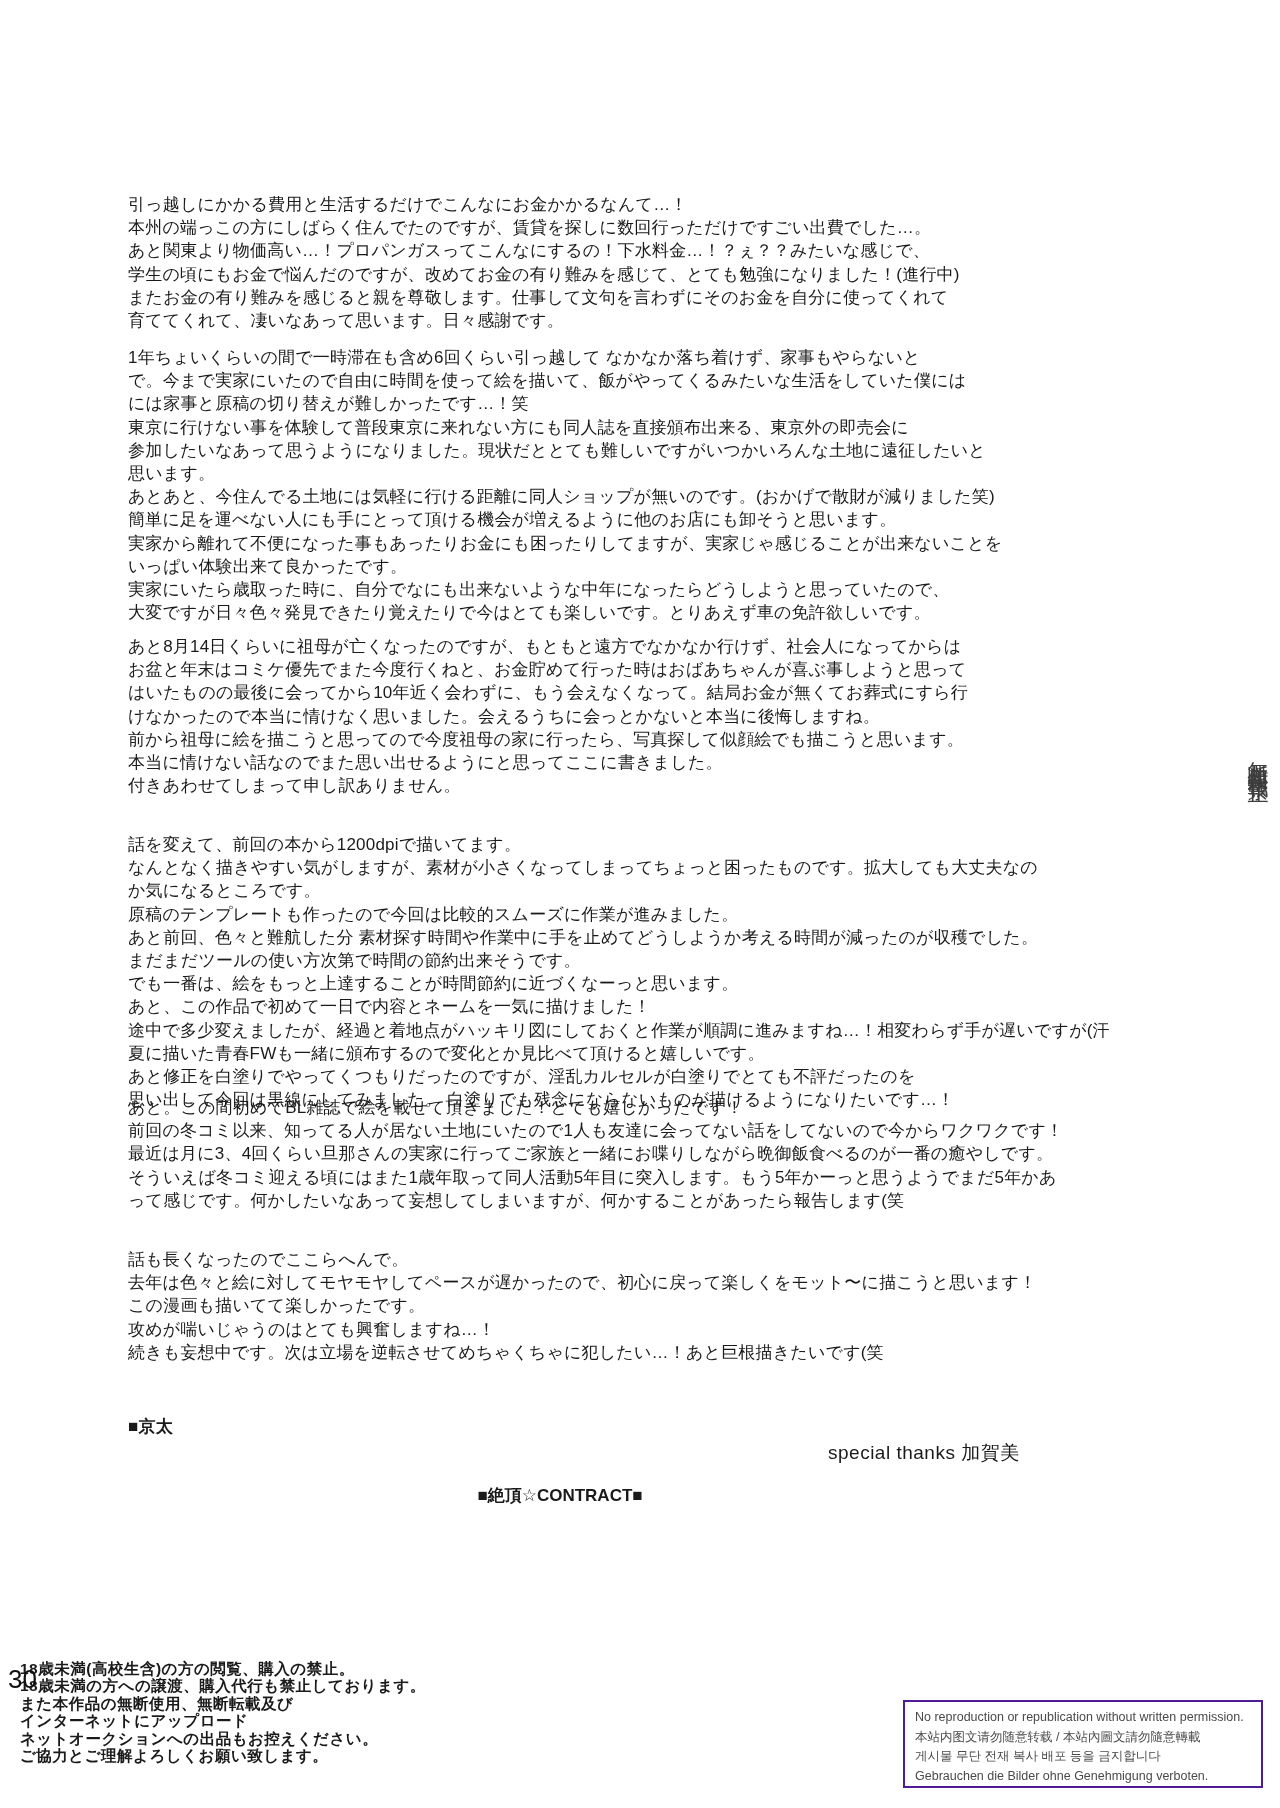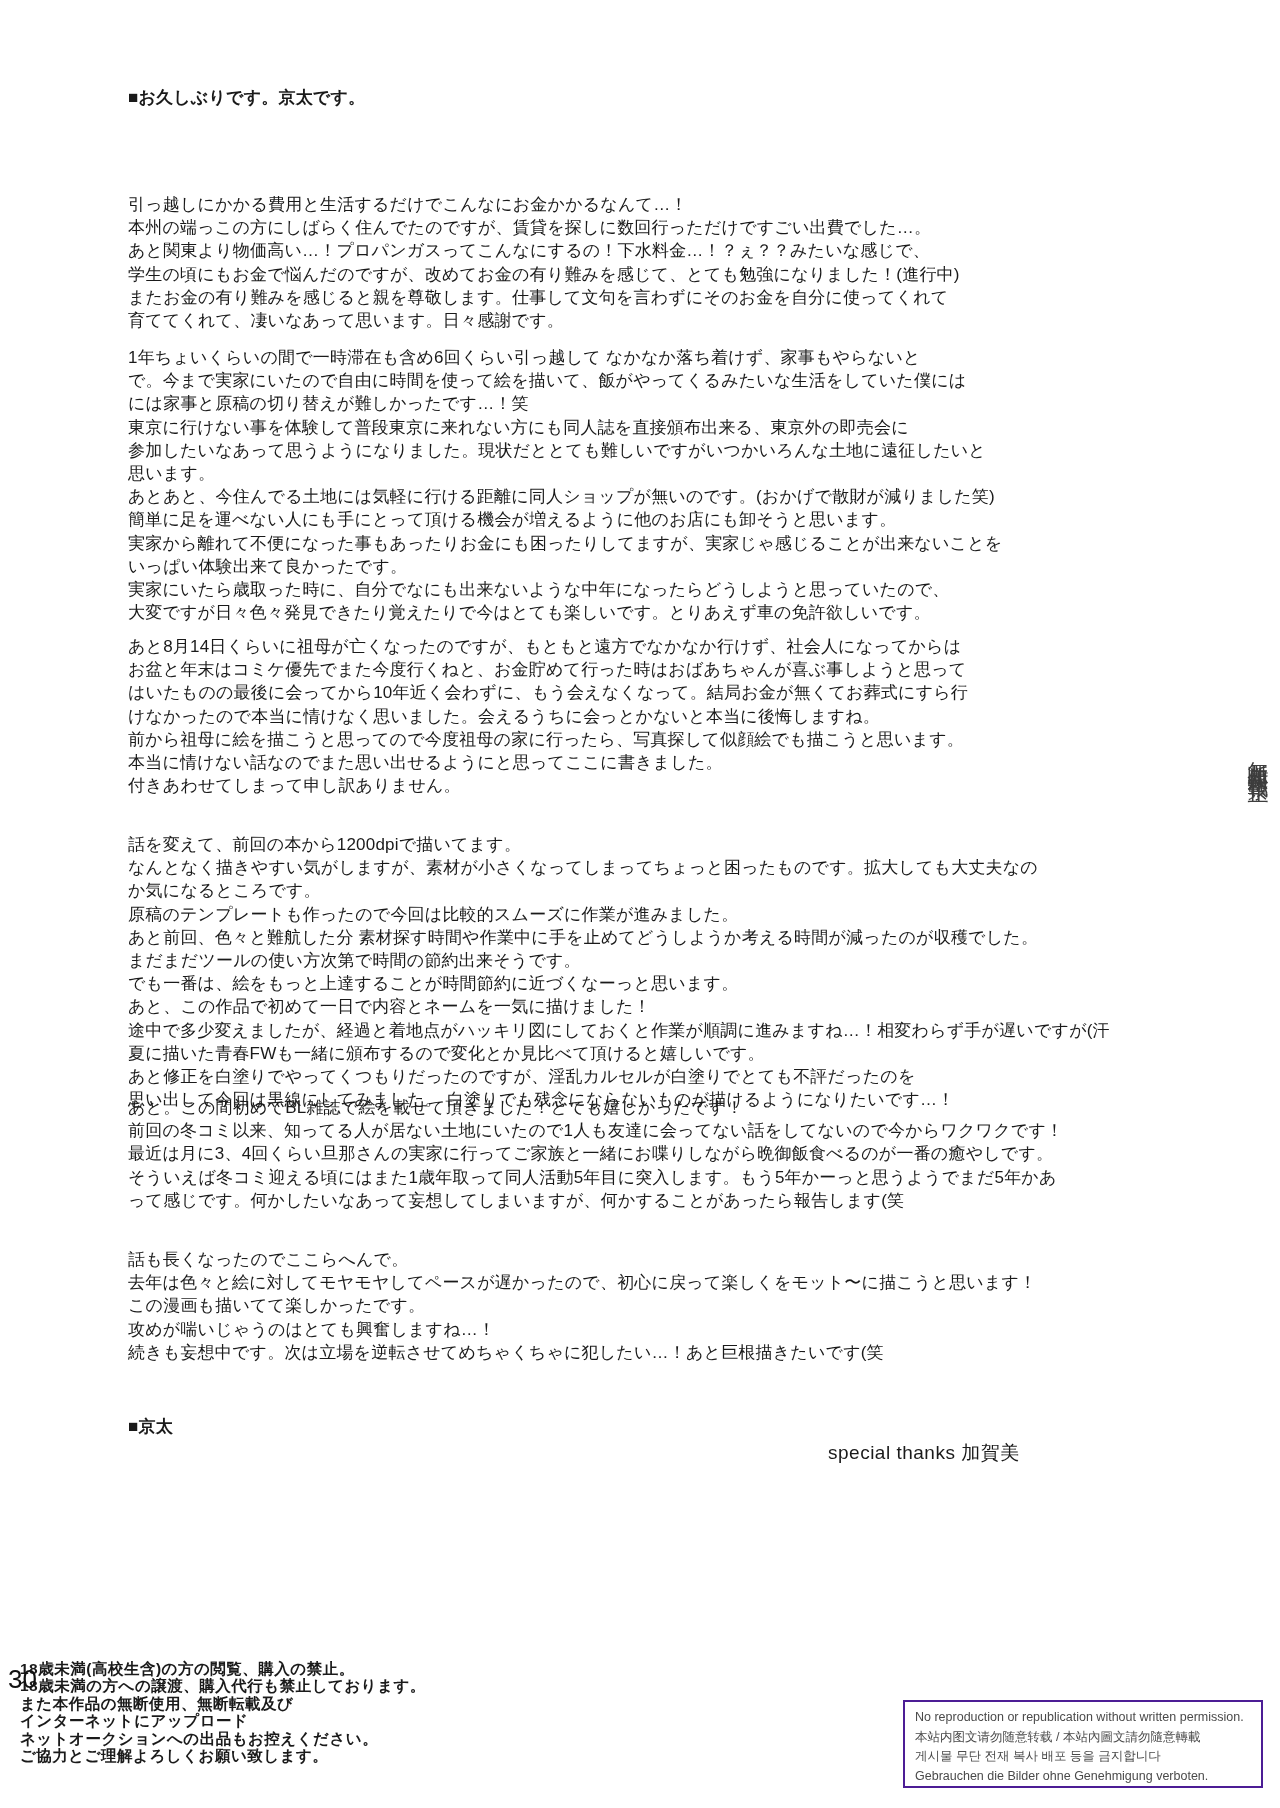--- a/index.html
+++ b/index.html
@@ -85,21 +85,20 @@
     position:absolute;left:8px;top:1664px;
     font-size:26px;
     color:#111;
   }
 </style>
 </head>
 <body>
 
 <main class="page">
 
-  <div class="txt header">■お久しぶりです。京太です。</div>
 
   <div class="txt p1">引っ越しにかかる費用と生活するだけでこんなにお金かかるなんて…！
 本州の端っこの方にしばらく住んでたのですが、賃貸を探しに数回行っただけですごい出費でした…。
 あと関東より物価高い…！プロパンガスってこんなにするの！下水料金…！？ぇ？？みたいな感じで、
 学生の頃にもお金で悩んだのですが、改めてお金の有り難みを感じて、とても勉強になりました！(進行中)
 またお金の有り難みを感じると親を尊敬します。仕事して文句を言わずにそのお金を自分に使ってくれて
 育ててくれて、凄いなあって思います。日々感謝です。</div>
   <div class="txt p2">1年ちょいくらいの間で一時滞在も含め6回くらい引っ越して なかなか落ち着けず、家事もやらないと
 で。今まで実家にいたので自由に時間を使って絵を描いて、飯がやってくるみたいな生活をしていた僕には
 には家事と原稿の切り替えが難しかったです…！笑
@@ -139,20 +138,21 @@
   <div class="txt p6">話も長くなったのでここらへんで。
 去年は色々と絵に対してモヤモヤしてペースが遅かったので、初心に戻って楽しくをモット〜に描こうと思います！
 この漫画も描いてて楽しかったです。
 攻めが喘いじゃうのはとても興奮しますね…！
 続きも妄想中です。次は立場を逆転させてめちゃくちゃに犯したい…！あと巨根描きたいです(笑</div>
 
   <div class="txt signature">■京太</div>
 
   <div class="special-thanks">special thanks  加賀美</div>
 
+  <div class="colophon-title">■絶頂☆CONTRACT■</div>
 
   <div class="age-notice">18歳未満(高校生含)の方の閲覧、購入の禁止。
 18歳未満の方への譲渡、購入代行も禁止しております。
 また本作品の無断使用、無断転載及び
 インターネットにアップロード
 ネットオークションへの出品もお控えください。
 ご協力とご理解よろしくお願い致します。</div>
 
   <div class="rights-box">No reproduction or republication without written permission.
 本站内图文请勿随意转载 / 本站內圖文請勿隨意轉載

